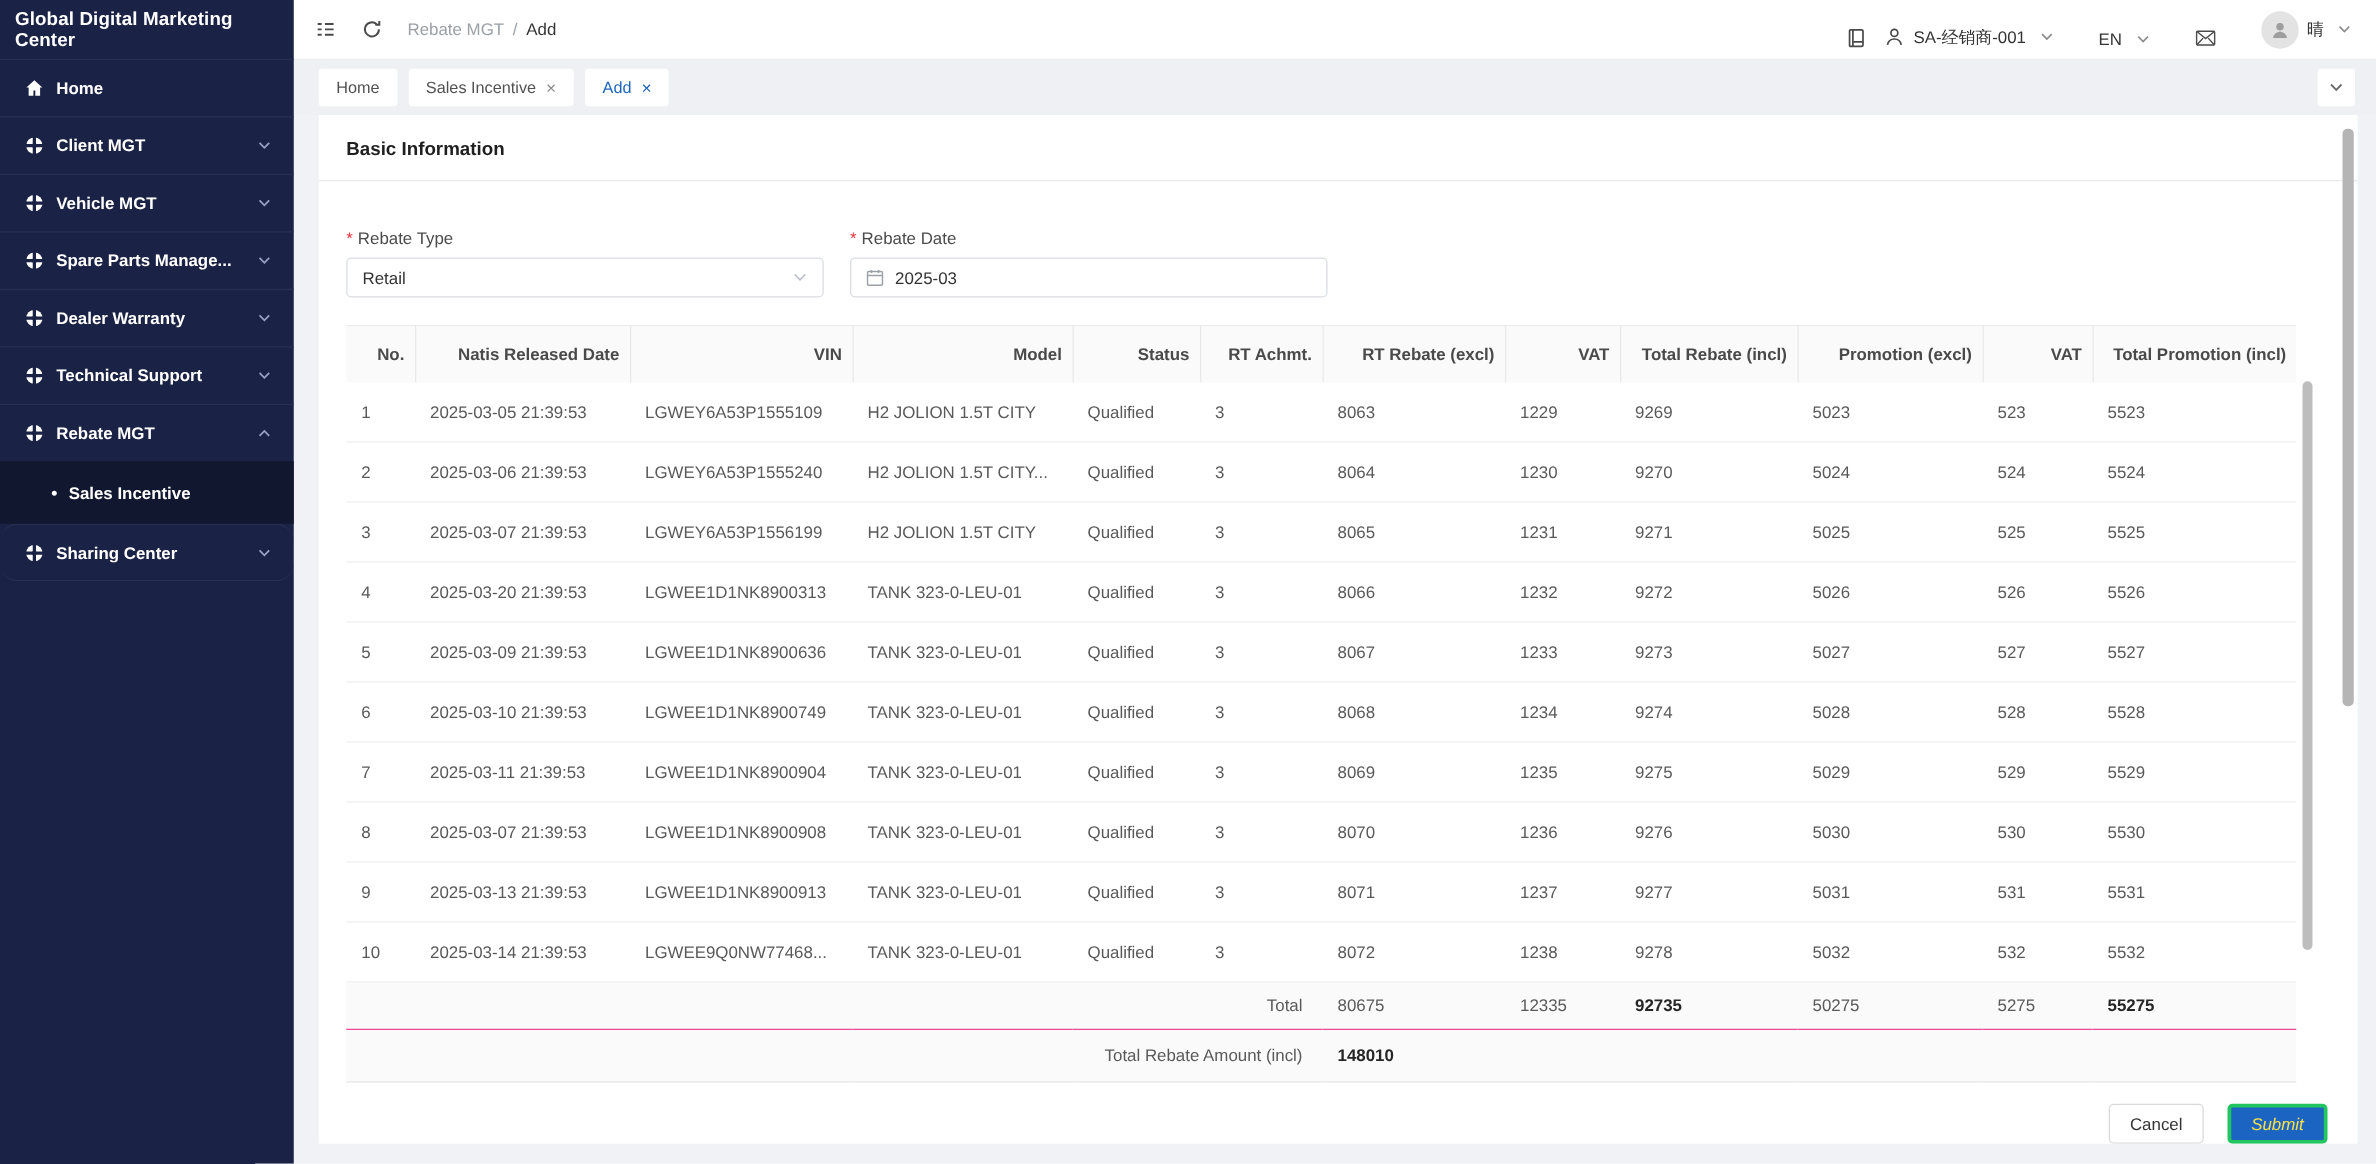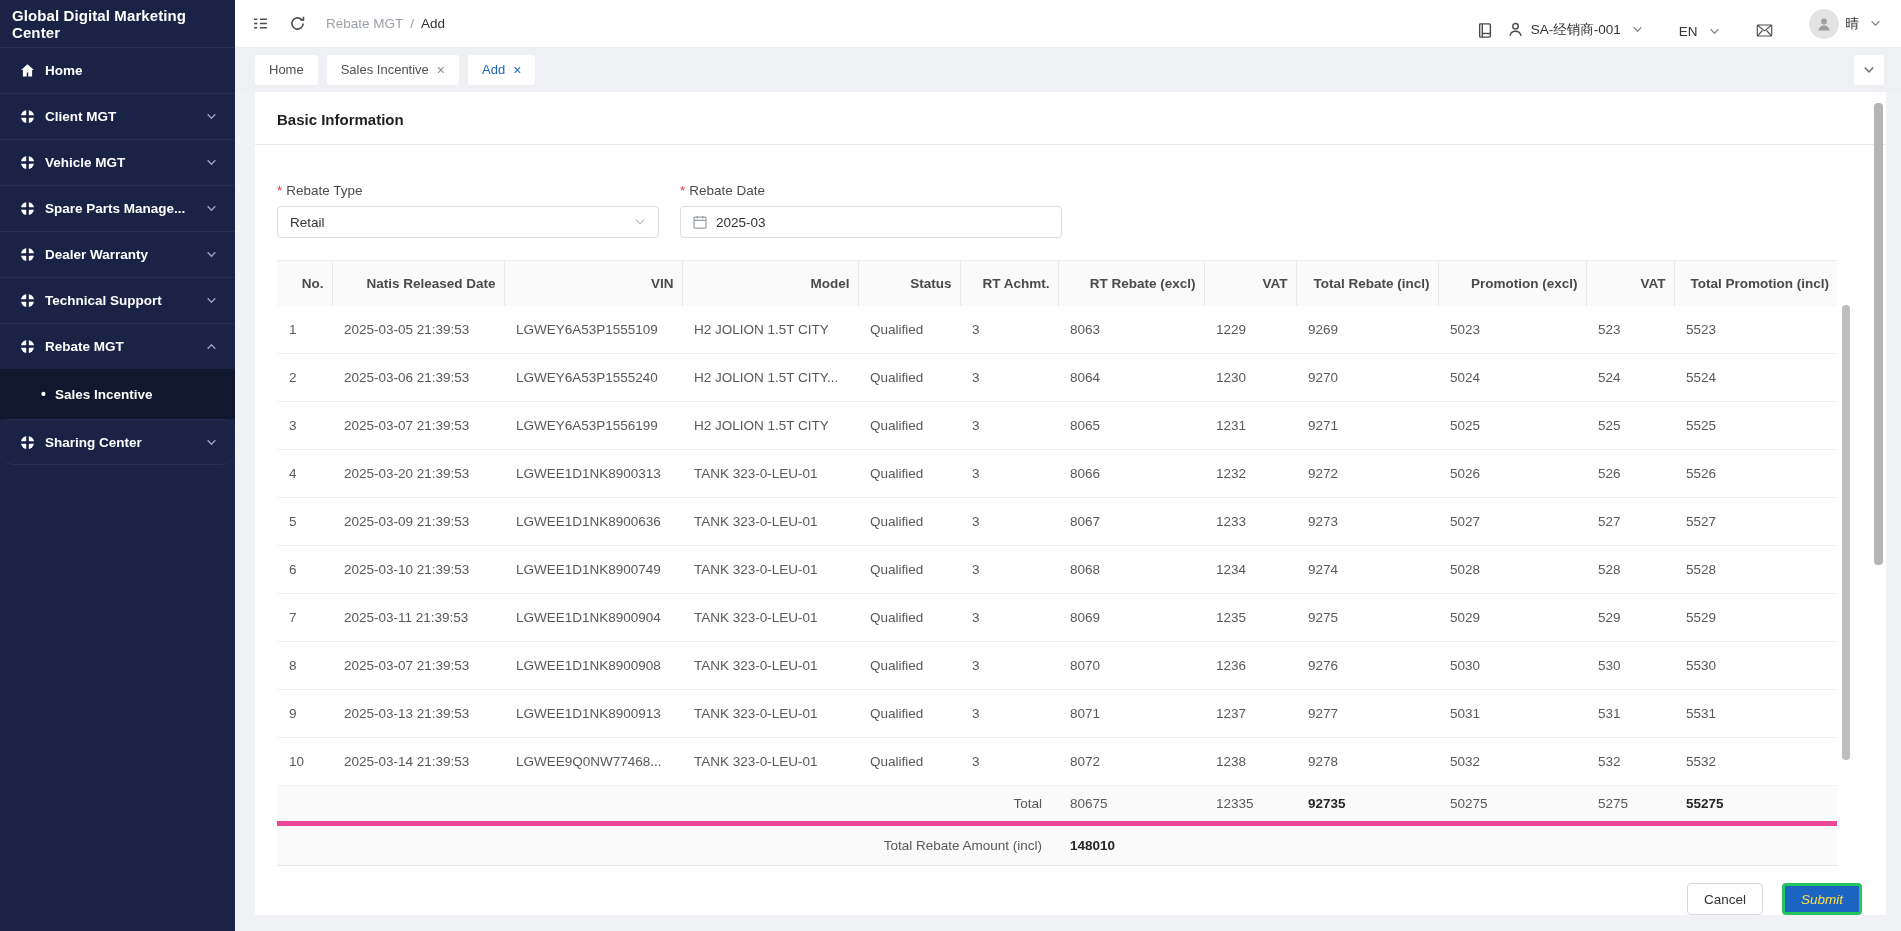--- a/index.html
+++ b/index.html
@@ -101,21 +101,21 @@
     color: #4a4a4a; padding: 0 8px 0 12px; border-right: 1px solid #e8e8e8;
     border-top: 1px solid #ececec; white-space: nowrap; overflow: hidden;
   }
   thead th:last-child { border-right: none; }
   tbody td {
     height: 48px; color: #595959; padding: 0 8px 0 12px;
     border-bottom: 1px solid #f0f0f0; white-space: nowrap; overflow: hidden;
   }
   tfoot td { background: #fafafa; color: #595959; padding: 0 8px 0 12px; white-space: nowrap; }
   tfoot tr.total-row td { height: 38px; border-top: 1px solid #e6e6e6; }
-  tfoot tr.summary-row td { height: 42px; border-top: 5px solid #ec4899; border-bottom: 1px solid #e6e6e6; }
+  tfoot tr.summary-row td { height: 42px; border-top: 1px solid #ec4899; border-bottom: 1px solid #e6e6e6; }
   tfoot .label-cell { text-align: right; padding-right: 16px; }
   .bold-val { font-weight: 700; color: #262626; }
   
   .actions { display: flex; justify-content: flex-end; gap: 19px; margin: 17px 24px 0 0; }
   .btn { height: 32px; border-radius: 4px; font-size: 13.5px; display: inline-flex; align-items: center; padding: 0 16px; cursor: pointer; font-family: inherit; }
   .btn-cancel { background: #fff; border: 1px solid #d9d9d9; color: #333; }
   .btn-submit { background: #1b64c2; border: 3px solid #22c55e; color: #fde047; font-style: italic; }
   
   .scroll-thumb { position: absolute; background: #bdbdbd; border-radius: 4px; }
   .outer-scroll { left: 1639px; top: 103px; width: 9px; height: 462px; background: #b5b5b5; }

